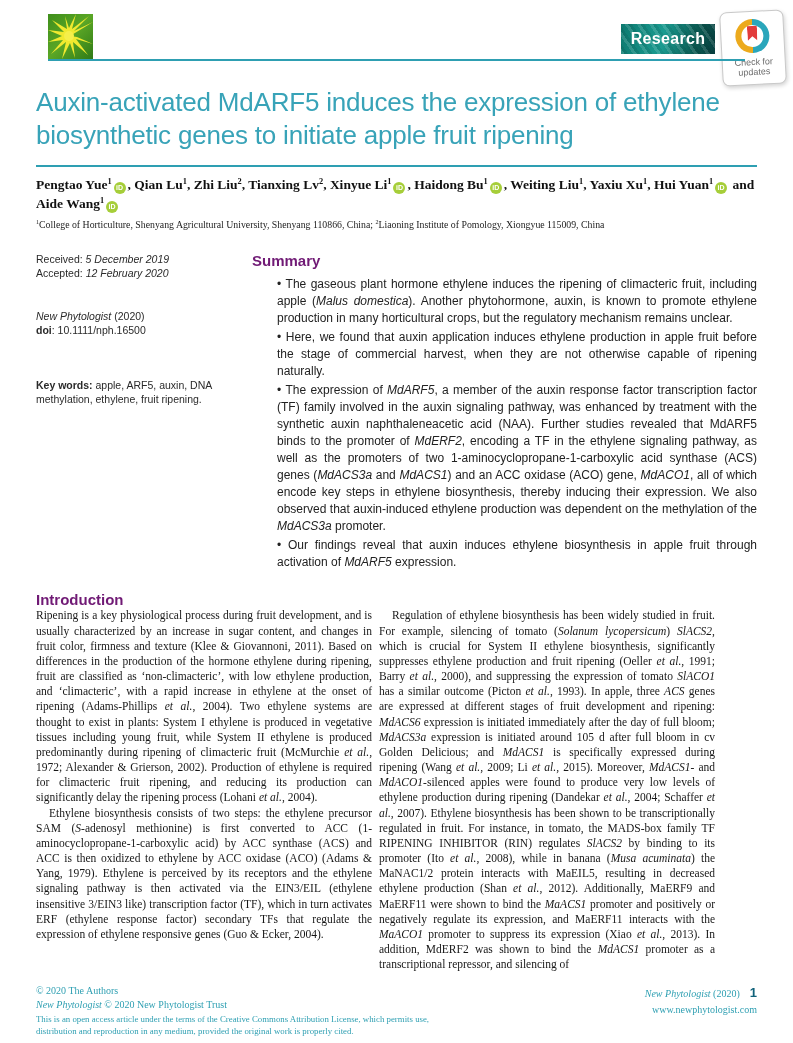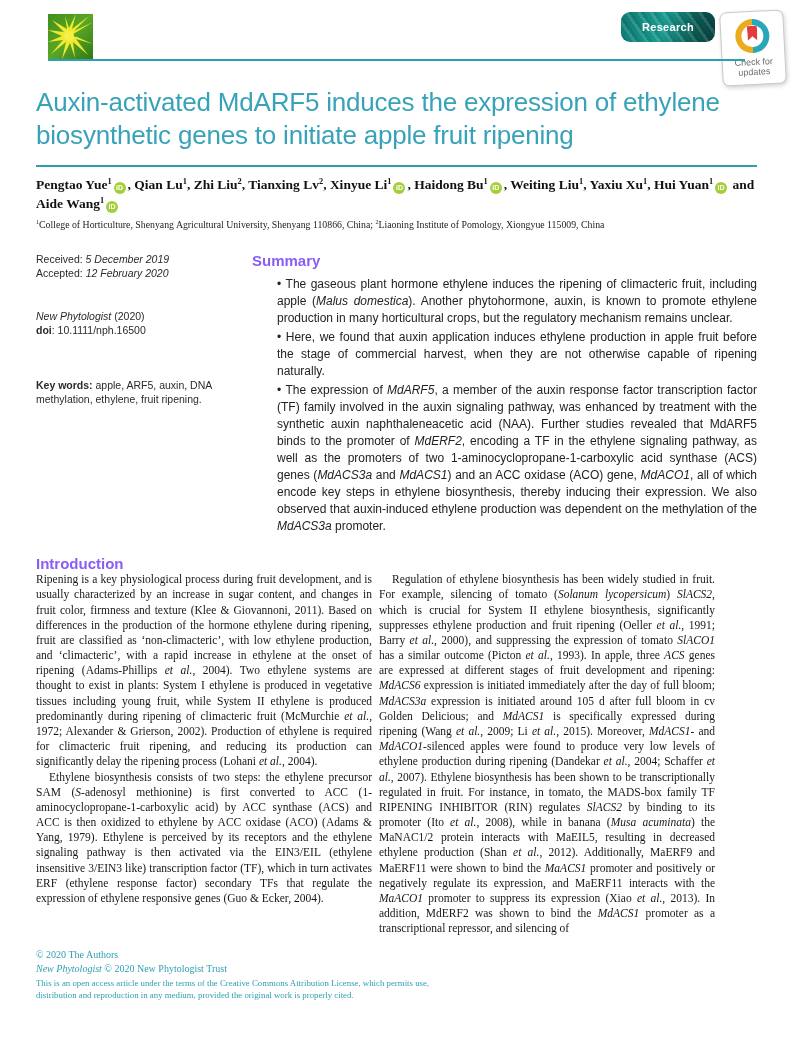--- a/index.html
+++ b/index.html
@@ -17,27 +17,27 @@
   
   .header { position:relative; height:62px; }
   .logo { position:absolute; left:48px; top:14px; display:flex; align-items:flex-start; gap:9px; }
   .logo-icon { width:45px; height:45px; display:block; }
   .journal-name {
     font-family:"Liberation Serif", serif; color:#2E9FB2;
     font-size:17px; line-height:1.18; padding-top:6px; letter-spacing:0.2px;
   }
   .head-rule { position:absolute; left:48px; right:48px; top:59px; height:2px; background:#2E9FB2; }
   .research-badge {
-    position:absolute; right:78px; top:12px; width:94px; height:30px;
+    position:absolute; right:78px; top:24px; width:94px; height:30px;
     display:flex; align-items:center; justify-content:center;
     background:
       repeating-linear-gradient(55deg, rgba(255,255,255,0.13) 0 3px, rgba(0,0,0,0.08) 3px 6px, rgba(255,255,255,0) 6px 10px),
       linear-gradient(100deg, #0d7a70 0%, #1a9b90 45%, #0b5a52 78%, #083f3f 100%);
     color:#fff; font-family:"Liberation Sans", sans-serif;
-    font-size:11px; font-weight:bold; letter-spacing:0.3px;border-radius:9px;
+    font-size:16px; font-weight:bold; letter-spacing:0.3px;
   }
   .check-badge {
     position:absolute; right:8px; top:11px; width:64px; height:74px;
     background:#fff; border:1px solid #c9c9c9; border-radius:7px;
     box-shadow:1px 2px 4px rgba(0,0,0,0.18);
     transform:rotate(-3deg);
     display:flex; flex-direction:column; align-items:center; justify-content:center; gap:4px;
     cursor:pointer;
   }
   .check-circle {
@@ -79,21 +79,21 @@
     width:196px; flex:none; margin-right:20px;
     font-family:"Liberation Sans", sans-serif; font-size:10.5px; line-height:1.38; color:#2a2a2a;
   }
   .sb-block { margin-bottom:13px; }
   .sb-corr { margin-top:22px; }
   .sb-journal { margin-top:28px; }
   .sb-keywords { margin-top:40px; }
   .summary-col { flex:1; font-family:"Liberation Sans", sans-serif; }
   .sec-heading {
     font-family:"Liberation Sans", sans-serif; font-weight:bold;
-    font-size:15px; color:#8b5cf6;
+    font-size:15px; color:#701a75;
   }
   .summary-bullets { margin-top:7px; font-size:12px; line-height:1.42; color:#222; text-align:justify;margin-left:25px; }
   .bullet { margin-bottom:2px; }
   .bullet::before { content:"\2022\00a0 "; font-size:12px; }
 
   
   .intro-heading { margin-top:18px; }
   .intro-cols { display:flex; gap:7px; margin-top:0; }
   .col { width:336px; flex:none; font-size:11.5px; line-height:1.32; text-align:justify; color:#171717; }
   .para { margin:0; }
@@ -167,20 +167,21 @@
           <div><span class="bd">Key words: </span><span> apple, ARF5, auxin, DNA methylation, ethylene, fruit ripening.</span></div>
         </div>
       </div>
 
       <div class="summary-col">
         <div class="sec-heading">Summary</div>
         <div class="summary-bullets">
           <div class="bullet"><span>The gaseous plant hormone ethylene induces the ripening of climacteric fruit, including apple (</span><span class="it">Malus domestica</span><span>). Another phytohormone, auxin, is known to promote ethylene production in many horticultural crops, but the regulatory mechanism remains unclear.</span></div>
           <div class="bullet"><span>Here, we found that auxin application induces ethylene production in apple fruit before the stage of commercial harvest, when they are not otherwise capable of ripening naturally.</span></div>
           <div class="bullet"><span>The expression of </span><span class="it">MdARF5</span><span>, a member of the auxin response factor transcription factor (TF) family involved in the auxin signaling pathway, was enhanced by treatment with the synthetic auxin naphthaleneacetic acid (NAA). Further studies revealed that MdARF5 binds to the promoter of </span><span class="it">MdERF2</span><span>, encoding a TF in the ethylene signaling pathway, as well as the promoters of two 1-aminocyclopropane-1-carboxylic acid synthase (ACS) genes (</span><span class="it">MdACS3a</span><span> and </span><span class="it">MdACS1</span><span>) and an ACC oxidase (ACO) gene, </span><span class="it">MdACO1</span><span>, all of which encode key steps in ethylene biosynthesis, thereby inducing their expression. We also observed that auxin-induced ethylene production was dependent on the methylation of the </span><span class="it">MdACS3a</span><span> promoter.</span></div>
+          <div class="bullet"><span>Our findings reveal that auxin induces ethylene biosynthesis in apple fruit through activation of </span><span class="it">MdARF5</span><span> expression.</span></div>
         </div>
       </div>
     </div>
 
     <div class="sec-heading intro-heading">Introduction</div>
     <div class="intro-cols">
       <div class="col">
         <p class="para"><span>Ripening is a key physiological process during fruit development, and is usually characterized by an increase in sugar content, and changes in fruit color, firmness and texture (Klee &amp; Giovannoni, 2011). Based on differences in the production of the hormone ethylene during ripening, fruit are classified as ‘non-climacteric’, with low ethylene production, and ‘climacteric’, with a rapid increase in ethylene at the onset of ripening (Adams-Phillips </span><span class="it">et al.</span><span>, 2004). Two ethylene systems are thought to exist in plants: System I ethylene is produced in vegetative tissues including young fruit, while System II ethylene is produced predominantly during ripening of climacteric fruit (McMurchie </span><span class="it">et al.</span><span>, 1972; Alexander &amp; Grierson, 2002). Production of ethylene is required for climacteric fruit ripening, and reducing its production can significantly delay the ripening process (Lohani </span><span class="it">et al.</span><span>, 2004).</span></p>
         <p class="para indent"><span>Ethylene biosynthesis consists of two steps: the ethylene precursor SAM (</span><span class="it">S</span><span>-adenosyl methionine) is first converted to ACC (1-aminocyclopropane-1-carboxylic acid) by ACC synthase (ACS) and ACC is then oxidized to ethylene by ACC oxidase (ACO) (Adams &amp; Yang, 1979). Ethylene is perceived by its receptors and the ethylene signaling pathway is then activated via the EIN3/EIL (ethylene insensitive 3/EIN3 like) transcription factor (TF), which in turn activates ERF (ethylene response factor) secondary TFs that regulate the expression of ethylene responsive genes (Guo &amp; Ecker, 2004).</span></p>
       </div>
@@ -188,16 +189,22 @@
         <p class="para indent"><span>Regulation of ethylene biosynthesis has been widely studied in fruit. For example, silencing of tomato (</span><span class="it">Solanum lycopersicum</span><span>) </span><span class="it">SlACS2</span><span>, which is crucial for System II ethylene biosynthesis, significantly suppresses ethylene production and fruit ripening (Oeller </span><span class="it">et al.</span><span>, 1991; Barry </span><span class="it">et al.</span><span>, 2000), and suppressing the expression of tomato </span><span class="it">SlACO1</span><span> has a similar outcome (Picton </span><span class="it">et al.</span><span>, 1993). In apple, three </span><span class="it">ACS</span><span> genes are expressed at different stages of fruit development and ripening: </span><span class="it">MdACS6</span><span> expression is initiated immediately after the day of full bloom; </span><span class="it">MdACS3a</span><span> expression is initiated around 105 d after full bloom in cv Golden Delicious; and </span><span class="it">MdACS1</span><span> is specifically expressed during ripening (Wang </span><span class="it">et al.</span><span>, 2009; Li </span><span class="it">et al.</span><span>, 2015). Moreover, </span><span class="it">MdACS1</span><span>- and </span><span class="it">MdACO1</span><span>-silenced apples were found to produce very low levels of ethylene production during ripening (Dandekar </span><span class="it">et al.</span><span>, 2004; Schaffer </span><span class="it">et al.</span><span>, 2007). Ethylene biosynthesis has been shown to be transcriptionally regulated in fruit. For instance, in tomato, the MADS-box family TF RIPENING INHIBITOR (RIN) regulates </span><span class="it">SlACS2</span><span> by binding to its promoter (Ito </span><span class="it">et al.</span><span>, 2008), while in banana (</span><span class="it">Musa acuminata</span><span>) the MaNAC1/2 protein interacts with MaEIL5, resulting in decreased ethylene production (Shan </span><span class="it">et al.</span><span>, 2012). Additionally, MaERF9 and MaERF11 were shown to bind the </span><span class="it">MaACS1</span><span> promoter and positively or negatively regulate its expression, and MaERF11 interacts with the </span><span class="it">MaACO1</span><span> promoter to suppress its expression (Xiao </span><span class="it">et al.</span><span>, 2013). In addition, MdERF2 was shown to bind the </span><span class="it">MdACS1</span><span> promoter as a transcriptional repressor, and silencing of</span></p>
       </div>
     </div>
 
     <div class="footer">
       <div class="footer-left">
         <div><span>© 2020 The Authors</span></div>
         <div><span class="it">New Phytologist</span><span> © 2020 New Phytologist Trust</span></div>
         <div class="footer-oa"><span>This is an open access article under the terms of the Creative Commons Attribution License, which permits use, distribution and reproduction in any medium, provided the original work is properly cited.</span></div>
       </div>
+      <div class="footer-right">
+        <div>
+          <span><span class="it">New Phytologist</span><span> (2020)</span></span><span class="page-number">1</span>
+        </div>
+        <div><span>www.newphytologist.com</span></div>
+      </div>
     </div>
 
   </div>
 </div>
 
 </body></html>

